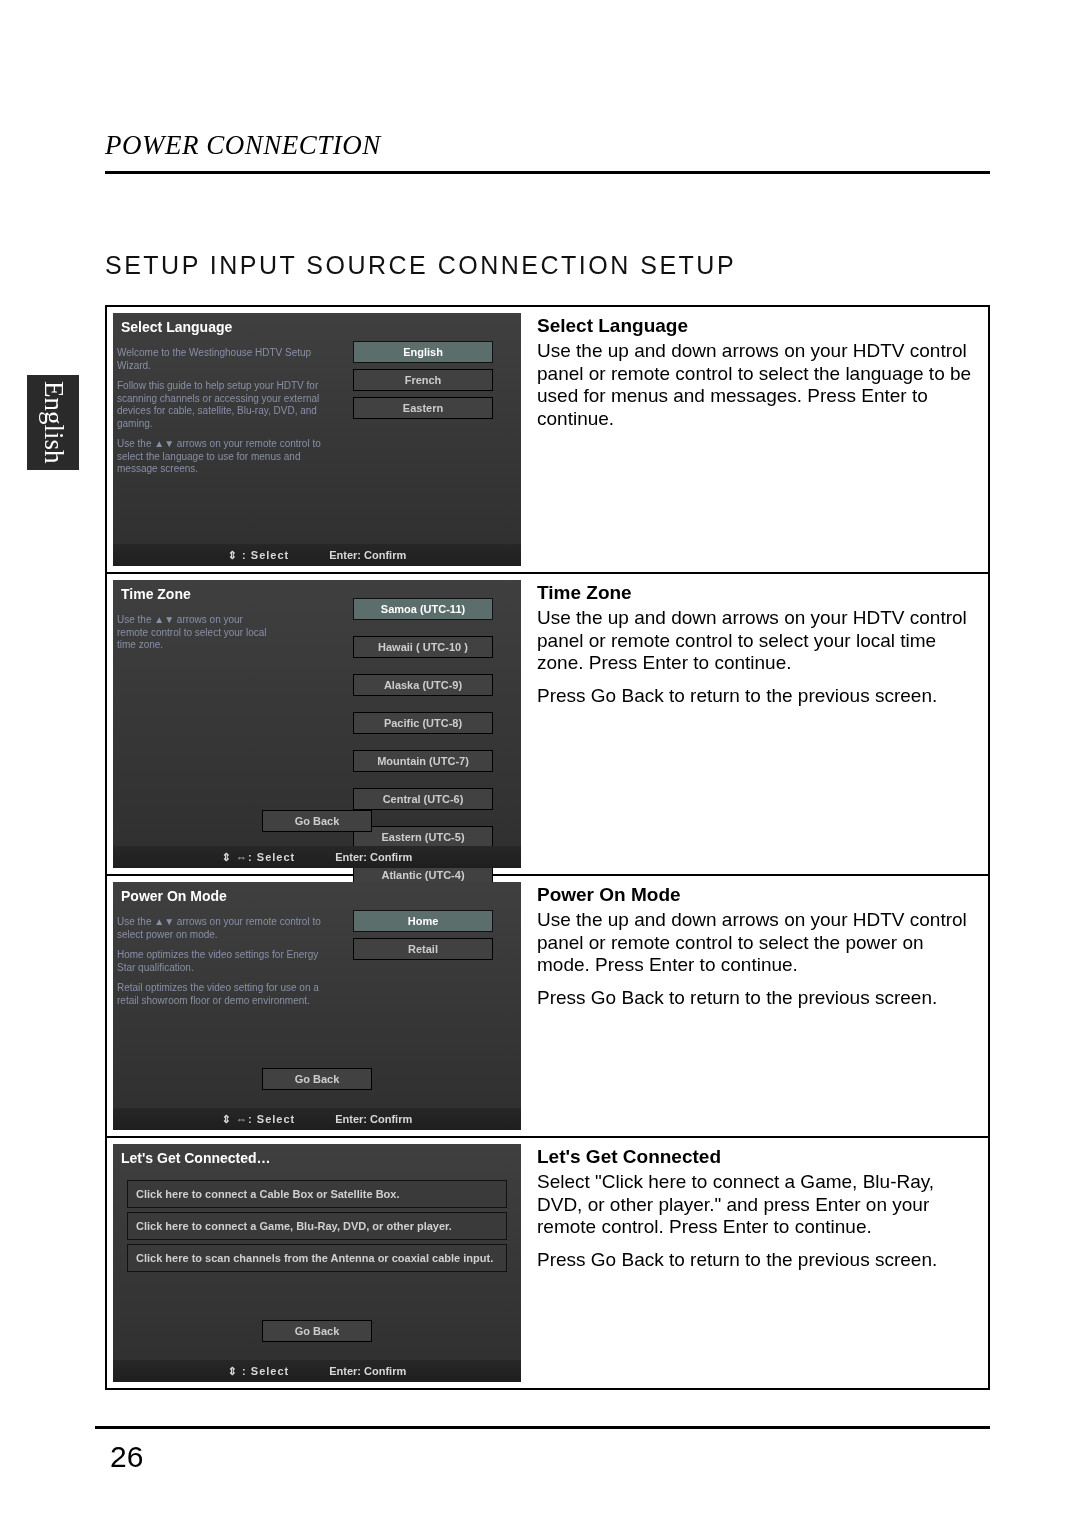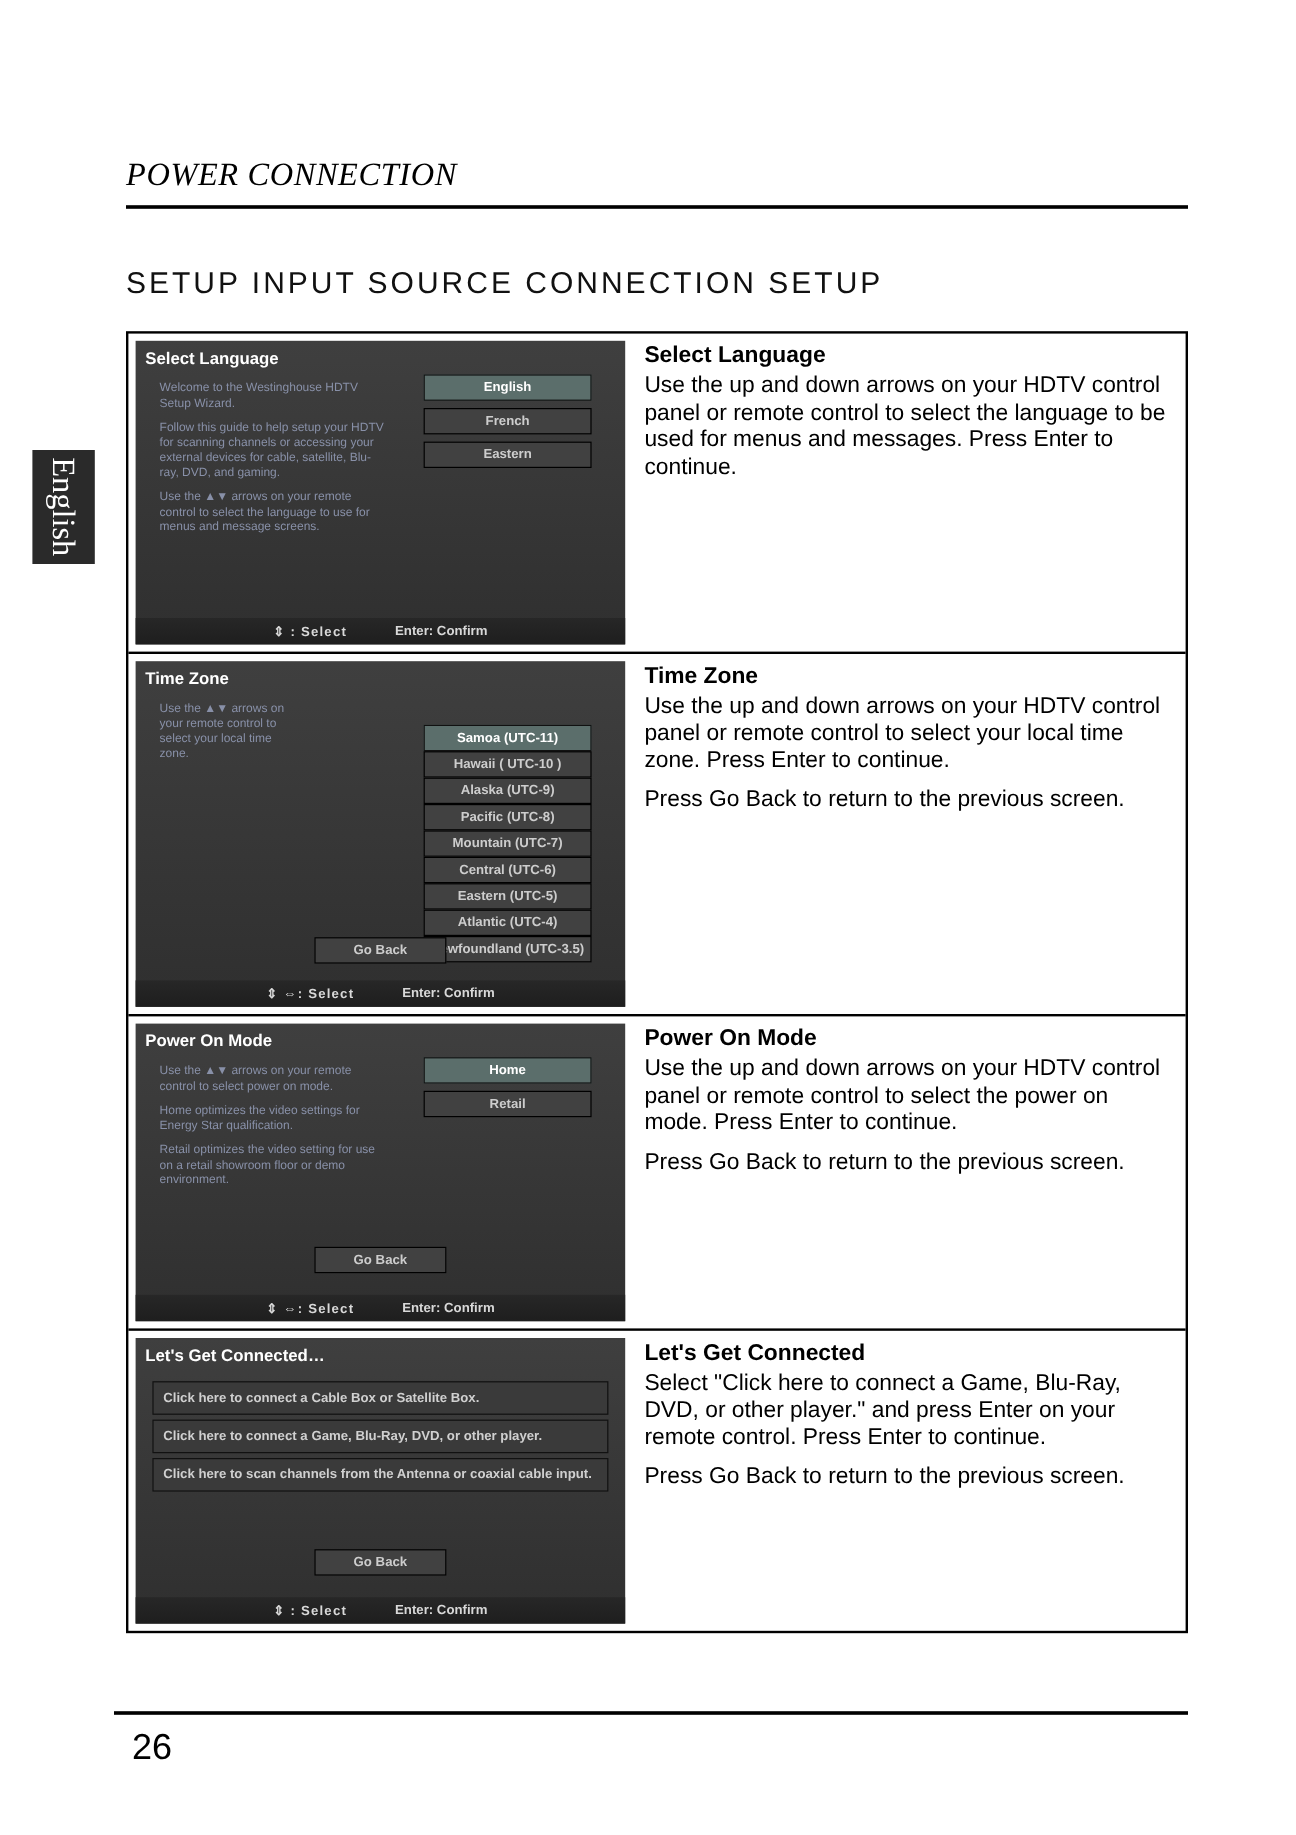--- a/index.html
+++ b/index.html
@@ -1,31 +1,31 @@
 <!DOCTYPE html>
 <html><head>
 <meta charset="utf-8">
 <style>
   * { box-sizing: border-box; margin: 0; padding: 0; }
   html, body { width: 1080px; height: 1529px; background: #fff; font-family: Arial, Helvetica, sans-serif; color: #000; }
   .page { position: relative; width: 1080px; height: 1529px; padding: 130px 90px 70px 105px; }
   .side-tab { position: absolute; left: 27px; top: 375px; width: 52px; height: 95px; background: #2a2a2a; color: #fff; font-family: "Times New Roman", serif; font-size: 27px; display: flex; align-items: center; justify-content: center; writing-mode: vertical-rl; text-orientation: mixed; }
-  .header { font-family: "Times New Roman", serif; font-style: italic; font-size: 27px; letter-spacing: 0.5px; border-bottom: 3px solid #000; padding-bottom: 10px; margin-bottom: 48px; }
+  .header { font-family: "Times New Roman", serif; font-style: italic; font-size: 27px; letter-spacing: 0.5px; border-bottom: 3px solid #000; padding-bottom: 10px; margin-bottom: 77px; }
   .section-title { font-family: Arial, sans-serif; font-size: 25px; font-weight: 400; letter-spacing: 2.5px; margin-bottom: 25px; color: #111; }
   .panel-grid { border: 2px solid #000; display: flex; flex-direction: column; }
   .panel-row { display: flex; border-bottom: 2px solid #000; }
   .panel-row:last-child { border-bottom: none; }
   .panel-img { width: 420px; flex: 0 0 420px; padding: 6px; }
   .screen { width: 100%; height: 100%; background: linear-gradient(#3f3f3f,#2f2f2f); color: #c8c6c0; position: relative; }
   .screen-inner { position: relative; height: 100%; }
   .scr-title { font-size: 14px; font-weight: bold; color: #fff; padding: 6px 8px 4px 8px; }
-  .scr-text { font-size: 10px; color: #8890a8; padding: 0 20px; line-height: 1.25; max-width: 230px; }
+  .scr-text { font-size: 10px; color: #8890a8; padding: 0 4px; line-height: 1.25; max-width: 230px; }
   .scr-text-block { margin-top: 8px; }
   .opt-col { position: absolute; right: 28px; top: 28px; width: 140px; display: flex; flex-direction: column; gap: 6px; }
-  .opt-col.tall { top: 18px; gap: 0; margin-top: 35px; }
+  .opt-col.tall { top: 18px; gap: 16px; }
   .opt-btn { background: #414141; border: 1px solid #000; color: #cdcdcd; font-size: 11px; font-weight: bold; text-align: center; padding: 4px 4px; }
   .opt-btn.sel { background: #5b6e6b; color: #fff; border: 1px solid #111; }
   .goback { position: absolute; left: 50%; transform: translateX(-50%); bottom: 40px; width: 110px; }
   .connect-list { padding: 10px 14px; display:flex; flex-direction:column; gap: 4px; }
   .connect-item { background:#3a3a3a; border:1px solid #111; color:#d0d0d0; font-size:11px; font-weight:bold; padding:7px 8px; }
   .scr-footer { position: absolute; bottom: 0; left: 0; right: 0; height: 22px; background: linear-gradient(#272727,#1e1e1e); display: flex; align-items: center; gap: 40px; padding: 0 24px; font-size: 11px; font-weight: bold; color: #d8d8d8; justify-content: center; }
   .scr-footer .sym { font-size: 11px; letter-spacing: 1px; }
   .h-200 { height: 265px; }
   .h-300 { height: 300px; }
   .h-260 { height: 260px; }

